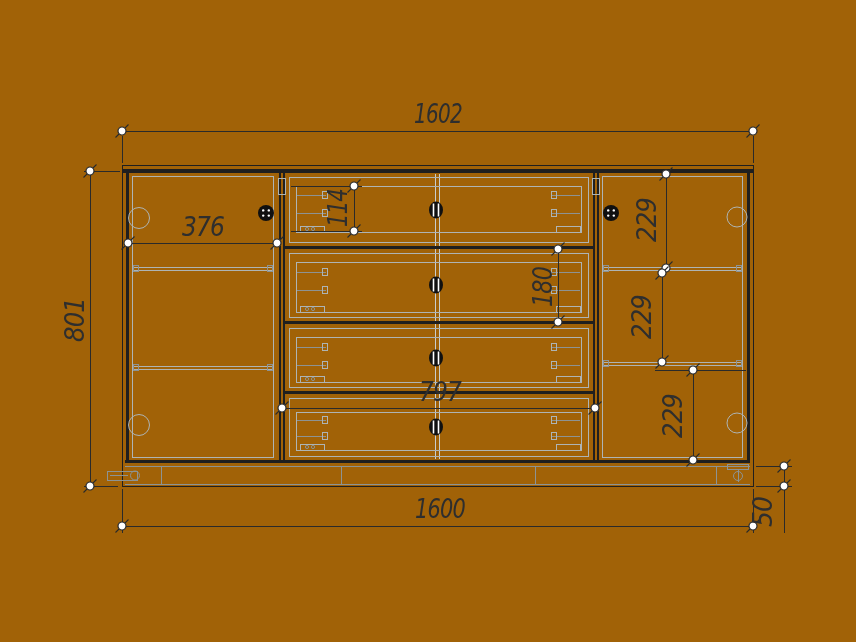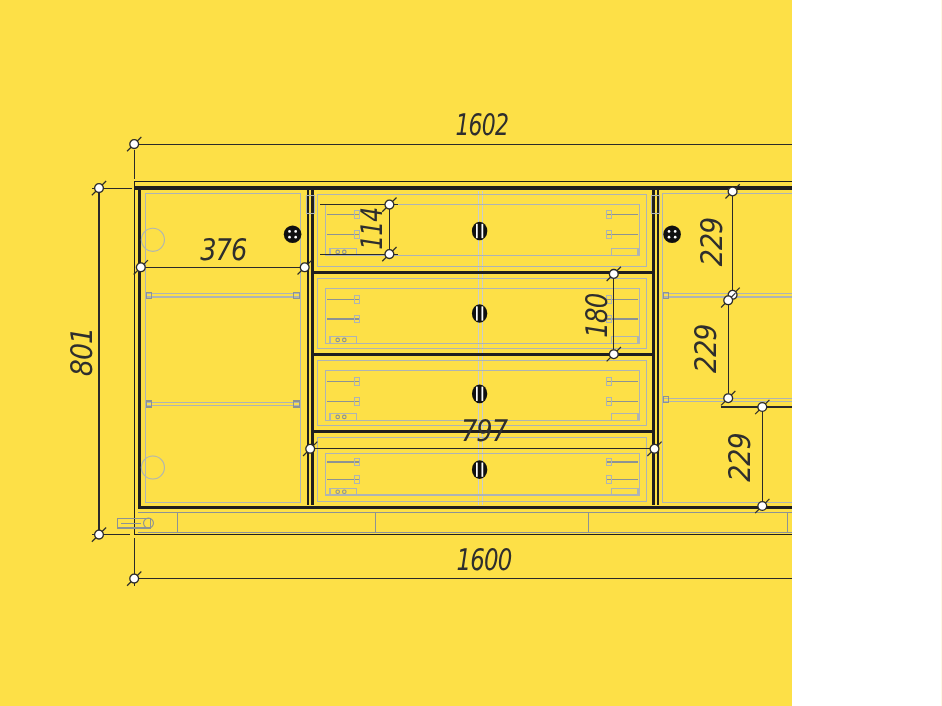--- a/index.html
+++ b/index.html
@@ -1,16 +1,16 @@
 <!DOCTYPE html>
 <html><head>
 <meta charset="utf-8">
 <style>
   html,body { margin:0; padding:0; background:#ffffff; }
-  .sheet { position:relative; width:720px; height:642px; background:#fde047; overflow:hidden;
+  .sheet { position:relative; width:856px; height:642px; background:#a16207; overflow:hidden;
            font-family:"DejaVu Sans", sans-serif; }
   svg { display:block; }
   .ln    { stroke:#1f1f1f; stroke-width:1; fill:none; shape-rendering:crispEdges; }
   .fillk { fill:#1f1f1f; stroke:none; shape-rendering:crispEdges; }
   .g1    { stroke:#aeb4b4; stroke-width:1; fill:none; shape-rendering:crispEdges; }
   .g1f   { fill:none; stroke:#aeb4b4; stroke-width:1; shape-rendering:crispEdges; }
   .g2    { stroke:#8d9393; stroke-width:1; fill:none; shape-rendering:crispEdges; }
   .g3    { stroke:#c9cdcd; stroke-width:1; fill:none; shape-rendering:crispEdges; }
   .dim   { stroke:#2a2a2a; stroke-width:1; fill:none; shape-rendering:crispEdges; }
   .curve { shape-rendering:geometricPrecision; }

